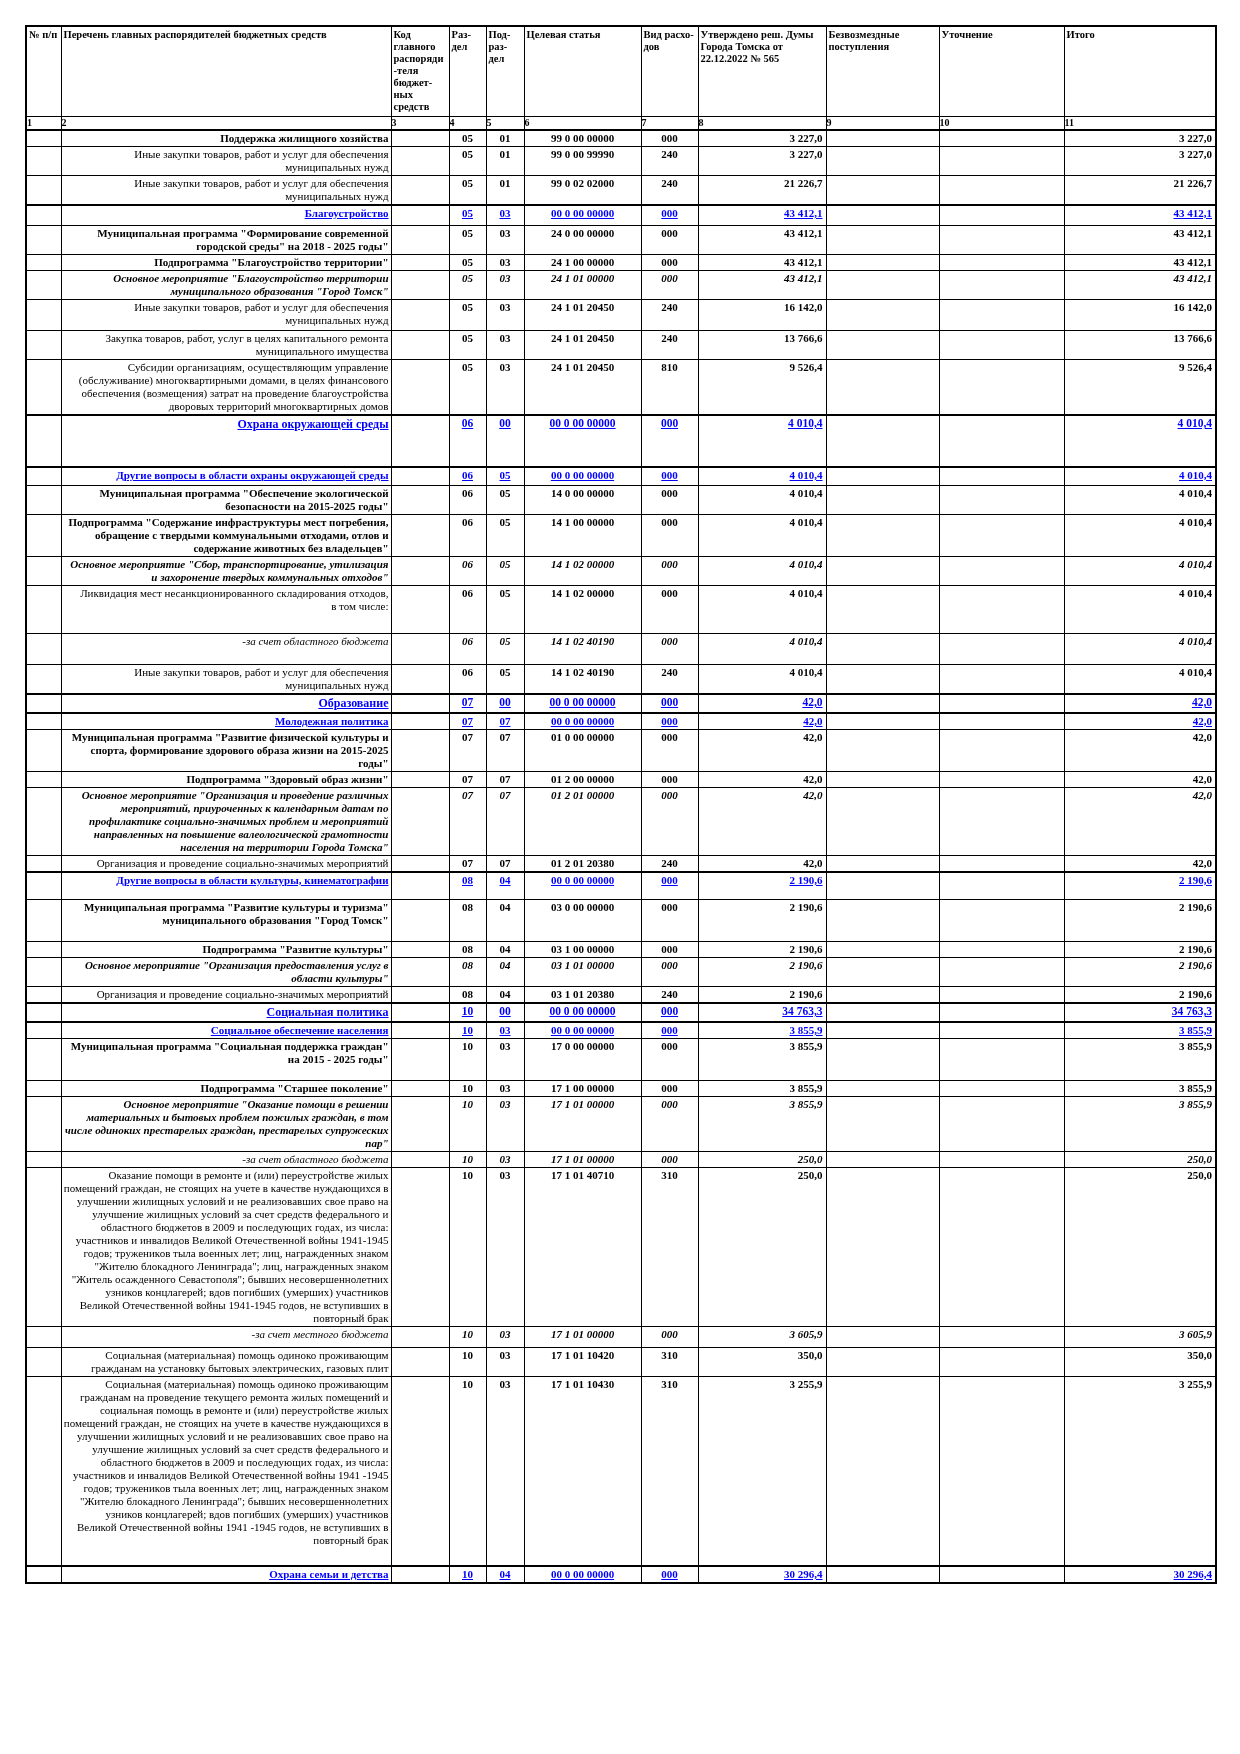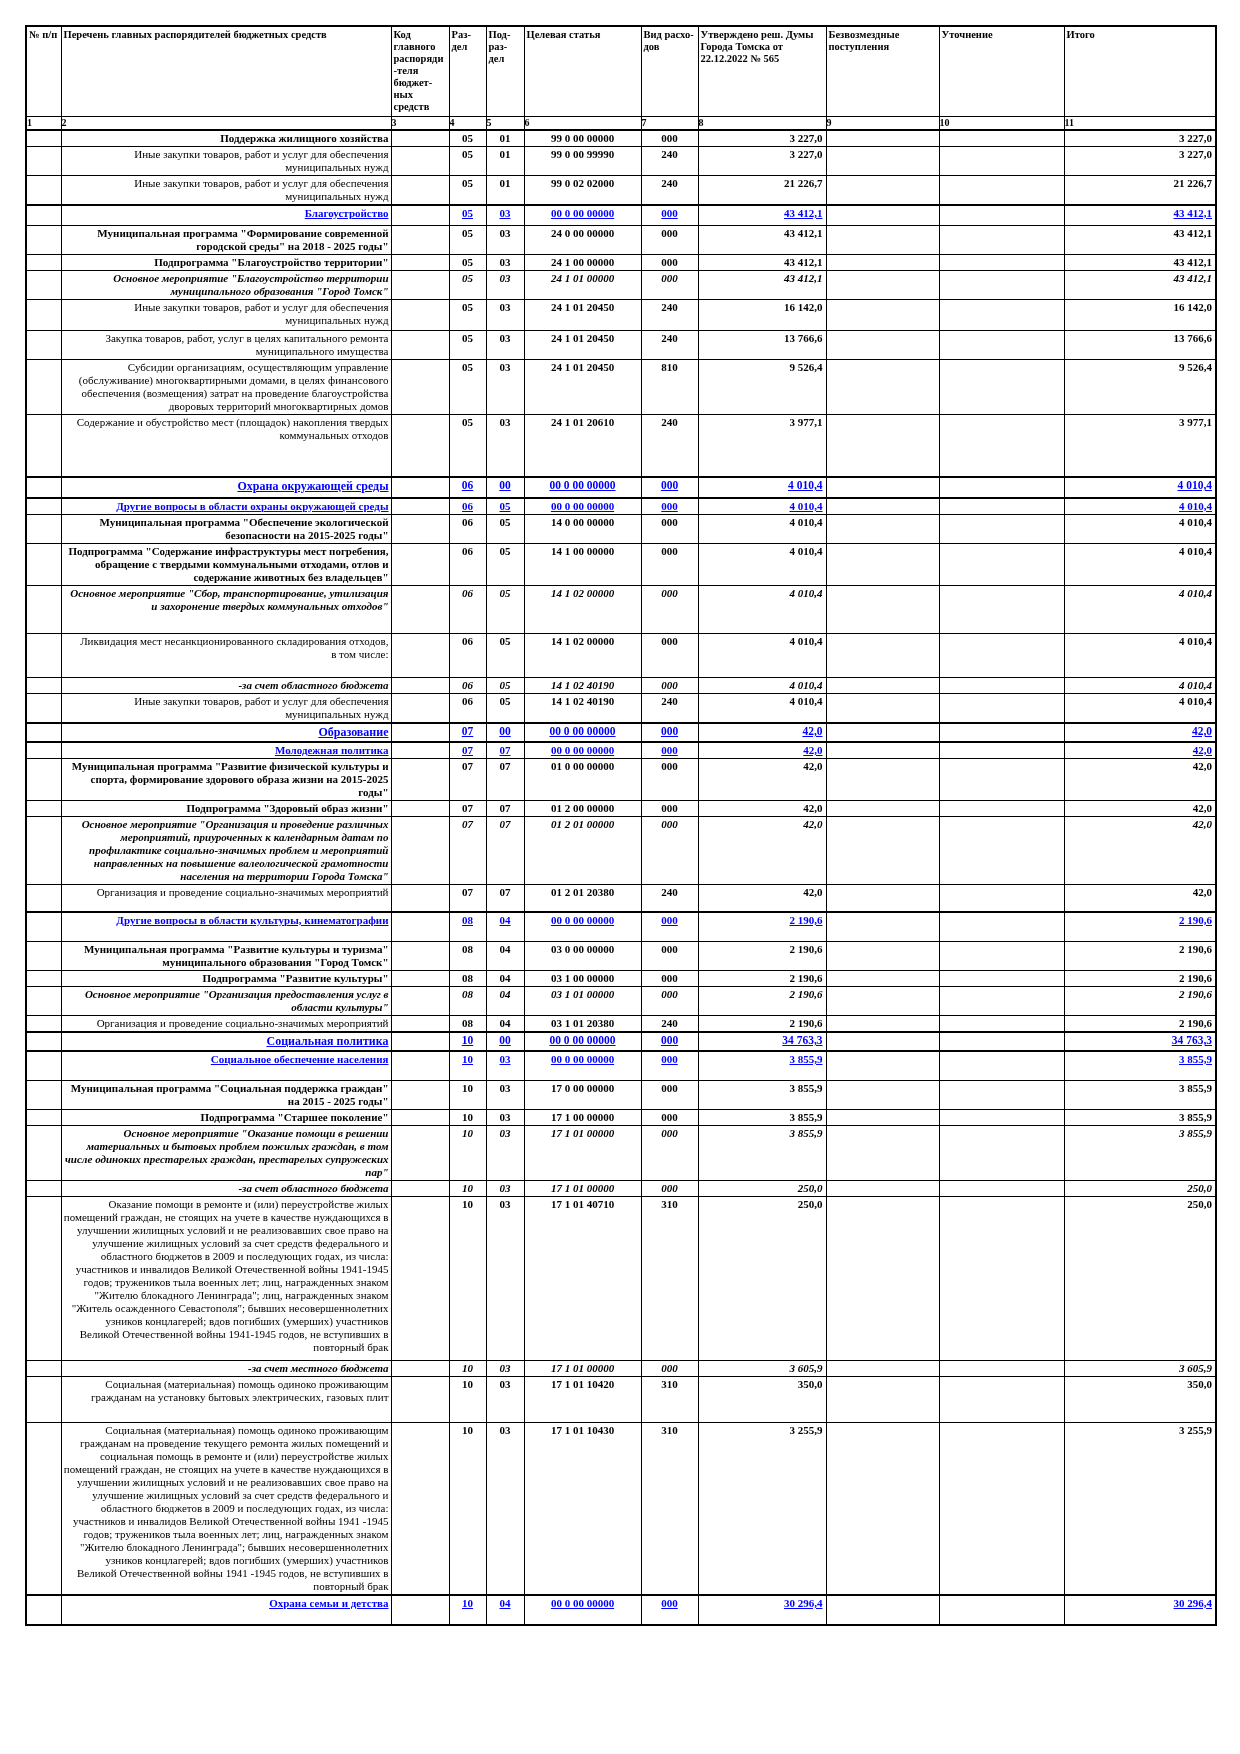--- a/index.html
+++ b/index.html
@@ -23,21 +23,21 @@
   thead tr.nums th{height:12px;font-size:10px;line-height:11px;padding:0;border-bottom:2px solid #000;}
   td.c{text-align:center;font-weight:bold;}
   td.val{text-align:right;font-weight:bold;padding-right:3px;}
   td.name{text-align:right;}
   
   tr.normal td.name{font-weight:normal;text-indent:9px;}
   tr.bold td.name{font-weight:bold;}
   tr.bolditalic td{font-style:italic;}
   tr.bolditalic td.name{font-weight:bold;}
   tr.italic td{font-style:italic;}
-  tr.italic td.name{font-weight:bold;text-indent:5px;}
+  tr.italic td.name{font-weight:normal;text-indent:5px;}
   tr.section td,tr.subsection td{
     color:var(--blue);font-weight:bold;text-decoration:underline;
   }
   tr.section td.name{font-size:12px;line-height:15px;}
   tr.section td,tr.subsection td{border-top:2px solid #000;}
   tr.section td.c,tr.section td.val{font-size:11.5px;}
   
   tbody tr:nth-child(4) td{padding-bottom:5px;}
   tbody tr:nth-child(8) td{padding-bottom:3px;}
   tbody tr:nth-child(11) td{padding-bottom:34px;}
@@ -222,33 +222,20 @@
           <td class="c"></td>
           <td class="c">05</td>
           <td class="c">03</td>
           <td class="c">24 1 01 20450</td>
           <td class="c">810</td>
           <td class="val">9 526,4</td>
           <td class="val"></td>
           <td class="val"></td>
           <td class="val">9 526,4</td>
         </tr>
-        <tr class="normal">
-          <td class="c"></td>
-          <td class="name">Содержание и обустройство мест (площадок) накопления твердых коммунальных отходов</td>
-          <td class="c"></td>
-          <td class="c">05</td>
-          <td class="c">03</td>
-          <td class="c">24 1 01 20610</td>
-          <td class="c">240</td>
-          <td class="val">3 977,1</td>
-          <td class="val"></td>
-          <td class="val"></td>
-          <td class="val">3 977,1</td>
-        </tr>
         <tr class="section">
           <td class="c"></td>
           <td class="name">Охрана окружающей среды</td>
           <td class="c"></td>
           <td class="c">06</td>
           <td class="c">00</td>
           <td class="c">00 0 00 00000</td>
           <td class="c">000</td>
           <td class="val">4 010,4</td>
           <td class="val"></td>

